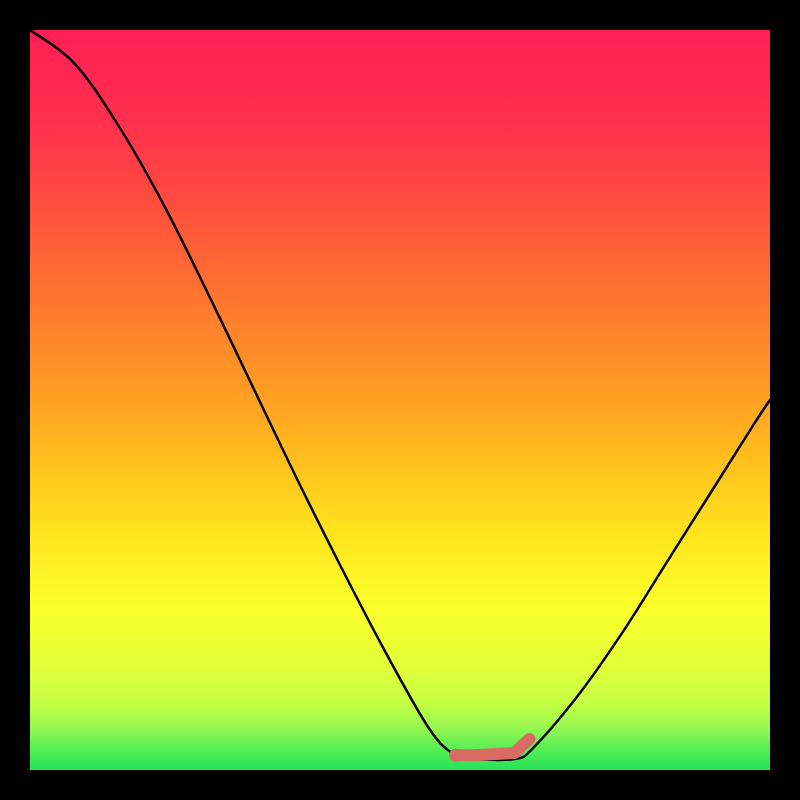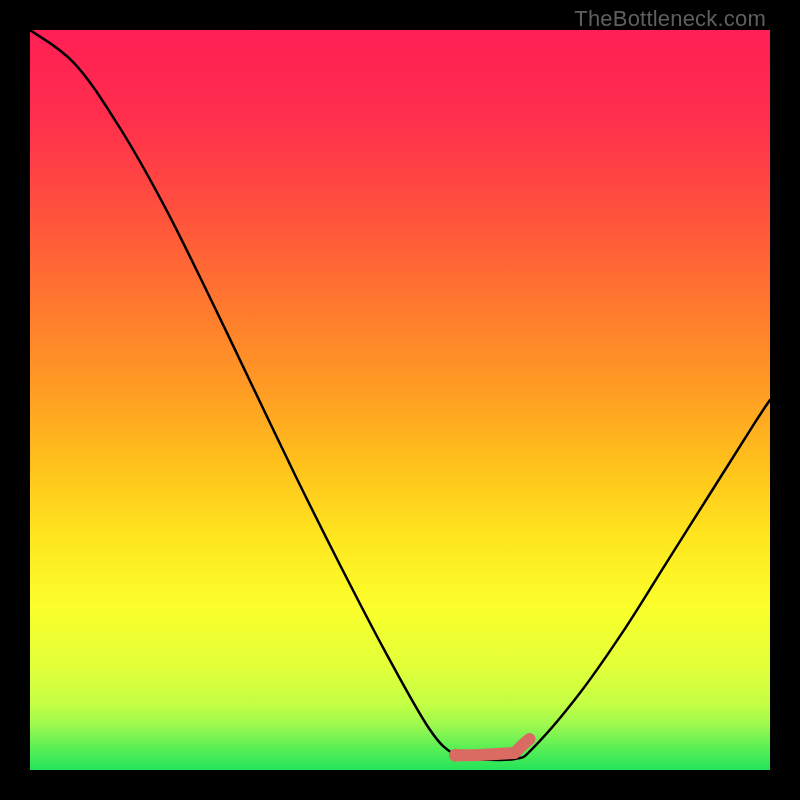--- a/index.html
+++ b/index.html
@@ -44,21 +44,20 @@
     width: 740px;
     height: 740px;
     overflow: visible;
   }
 </style>
 </head>
 <body>
 
 <div class="frame">
 
-  <div class="watermark">TheBottleneck.com</div>
 
   <div class="plot-area">
     <svg class="gradient" viewBox="0 0 740 740" preserveAspectRatio="none">
       <defs>
         <linearGradient id="bg-grad" x1="0" y1="0" x2="0" y2="1">
             <stop offset="0%" stop-color="#ff1f55"></stop>
             <stop offset="12%" stop-color="#ff2f4d"></stop>
             <stop offset="24%" stop-color="#ff4f3e"></stop>
             <stop offset="36%" stop-color="#ff7530"></stop>
             <stop offset="48%" stop-color="#ff9a24"></stop>

